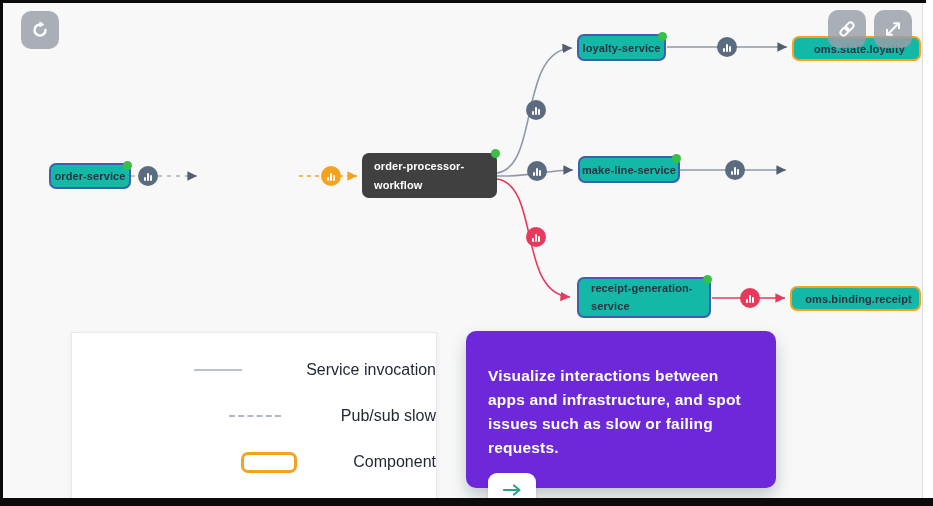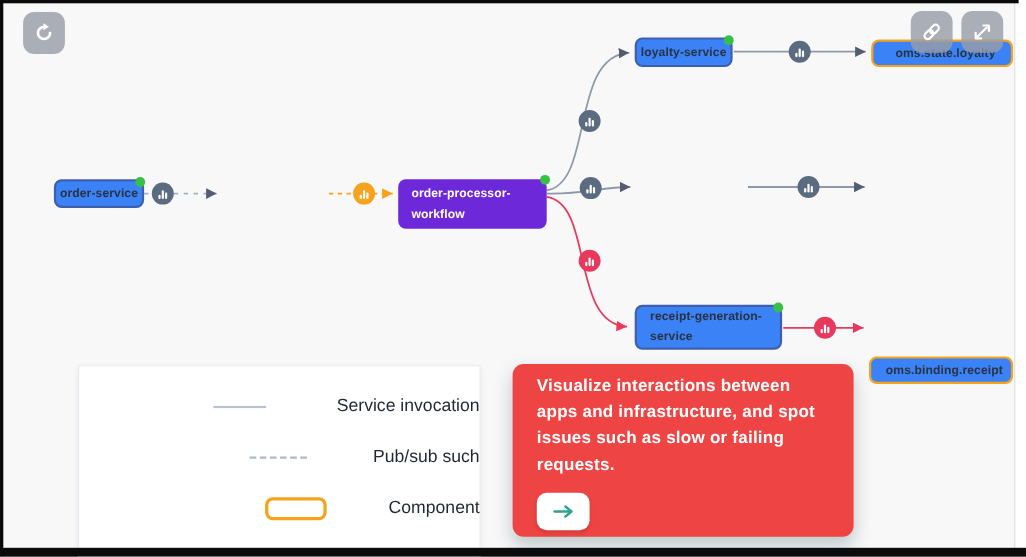--- a/index.html
+++ b/index.html
@@ -12,26 +12,26 @@
   .frame-top { left:0; top:0; width:926px; height:3px; }
   .frame-left { left:0; top:0; width:3px; height:506px; }
   .frame-bottom { left:0; top:498px; width:933px; height:8px; }
   .right-strip { position:absolute; right:0; top:0; width:11px; height:498px; background:#fff; border-left:1px solid #d9dce1; z-index:55; }
 
   
   #edges { position:absolute; left:0; top:0; z-index:5; pointer-events:none; }
 
   
   .node { position:absolute; display:flex; align-items:center; justify-content:center;
-          background:#3b82f6; border-radius:7px; font-size:11px; font-weight:bold; color:#2a3342;
+          background:#14b8a6; border-radius:7px; font-size:11px; font-weight:bold; color:#2a3342;
           z-index:10; letter-spacing:.1px; }
   .node.app { border:2px solid #3f5fae; }
   .node.comp { border:2px solid #f5a31c; gap:6px; padding:0 17px; }
-  .node.primary { background:#6d28d9; border:none; color:#fff; justify-content:flex-start;
-                  padding:8px 12px; line-height:1.65; text-align:left;margin-top:10px; }
+  .node.primary { background:#404040; border:none; color:#fff; justify-content:flex-start;
+                  padding:8px 12px; line-height:1.65; text-align:left; }
   .node .lbl { white-space:nowrap; }
   .node.multiline .lbl, .node.primary .lbl { white-space:normal; }
   .status-dot { position:absolute; top:-4px; right:-3px; width:9px; height:9px; border-radius:50%;
                 background:#35c048; z-index:11; }
 
   
   .edge-badge { position:absolute; width:20px; height:20px; border-radius:50%; z-index:12;
                 transform:translate(-50%,-50%); display:flex; align-items:flex-end;
                 justify-content:center; gap:1px; padding-bottom:5px; cursor:pointer; }
   .edge-badge.gray { background:#5b6b80; }
@@ -55,21 +55,21 @@
   .legend-row { display:flex; align-items:center; height:46px;justify-content:flex-end; }
   .legend-swatch { width:70px; display:flex; align-items:center; }
   .sw-line { width:48px; height:0; border-top:2px solid #b9c2cf; }
   .sw-dash { width:52px; height:0; border-top:2px dashed #aeb8c6; }
   .sw-app { width:56px; height:21px; border:3px solid #1b48a8; border-radius:7px; background:#fff; }
   .sw-comp { width:56px; height:21px; border:3px solid #f5a31c; border-radius:7px; background:#fff; }
   .legend-label { margin-left:42px; font-size:16px; color:#1f2733; }
 
   
   #tour-card { position:absolute; left:466px; top:331px; width:310px; height:157px;
-               background:#ef4444; border-radius:10px; z-index:25; padding:8px 22px;
+               background:#6d28d9; border-radius:10px; z-index:25; padding:33px 22px;
                box-shadow:0 8px 16px rgba(20,60,55,.25); }
   #tour-card .tour-text { color:#fff; font-size:15.5px; line-height:24px; font-weight:bold;
                           letter-spacing:.2px; }
   #tour-next { margin-top:13px; width:48px; height:34px; background:#fff; border:none;
                border-radius:9px; display:flex; align-items:center; justify-content:center;
                cursor:pointer; box-shadow:0 2px 4px rgba(0,0,0,.12); }
 
   svg.glyph { display:block; }
 </style>
 </head>
@@ -108,39 +108,43 @@
   <div class="node primary" style="left:362px; top:153px; width:135px; height:45px;">
     <span class="lbl">order-processor-workflow</span>
     <span class="status-dot"></span>
   </div>
 
   <div class="node app" style="left:577px; top:34px; width:89px; height:27px;">
     <span class="lbl">loyalty-service</span>
     <span class="status-dot"></span>
   </div>
 
+  <div class="node app" style="left:578px; top:156px; width:102px; height:27px;">
+    <span class="lbl">make-line-service</span>
+    <span class="status-dot"></span>
+  </div>
 
   <div class="node app multiline" style="left:577px; top:277px; width:134px; height:41px; justify-content:flex-start; padding:0 12px; line-height:1.6; text-align:left;">
     <span class="lbl">receipt-generation-service</span>
     <span class="status-dot"></span>
   </div>
 
   <div class="node comp" style="left:792px; top:36px; width:129px; height:25px;">
     <svg class="glyph" width="11" height="13" viewBox="0 0 11 13">
       <circle cx="2.5" cy="2.5" r="1.7" fill="#f5a31c"></circle>
         <circle cx="2.5" cy="6.5" r="1.7" fill="#f5a31c"></circle>
       <circle cx="2.5" cy="10.5" r="1.7" fill="#f5a31c"></circle>
         <circle cx="8" cy="4.5" r="1.7" fill="#f5a31c"></circle>
       <circle cx="8" cy="8.5" r="1.7" fill="#f5a31c"></circle>
     </svg>
     <span class="lbl">oms.state.loyalty</span>
   </div>
 
 
-  <div class="node comp" style="left:790px; top:286px; width:131px; height:25px;margin-top:38px;">
+  <div class="node comp" style="left:790px; top:286px; width:131px; height:25px;">
     <svg class="glyph" width="16" height="10" viewBox="0 0 16 10">
       <rect x="1" y="2.5" width="8.5" height="5" rx="2.5" fill="none" stroke="#f5a31c" stroke-width="1.5"></rect>
       <rect x="6.5" y="2.5" width="8.5" height="5" rx="2.5" fill="none" stroke="#f5a31c" stroke-width="1.5"></rect>
     </svg>
     <span class="lbl">oms.binding.receipt</span>
   </div>
 
   <div class="edge-badge gray" style="left:148px; top:176px;">
       <span class="bar b1"></span>
       <span class="bar b2"></span>
@@ -186,21 +190,21 @@
     <div class="legend-row">
       <span class="legend-swatch">
           <span class="sw-line"></span>
         </span>
       <span class="legend-label">Service invocation</span>
     </div>
     <div class="legend-row">
       <span class="legend-swatch">
           <span class="sw-dash"></span>
         </span>
-      <span class="legend-label">Pub/sub such</span>
+      <span class="legend-label">Pub/sub slow</span>
     </div>
     <div class="legend-row">
       <span class="legend-swatch">
           <span class="sw-comp"></span>
         </span>
       <span class="legend-label">Component</span>
     </div>
   </div>
 
   <div id="tour-card">

